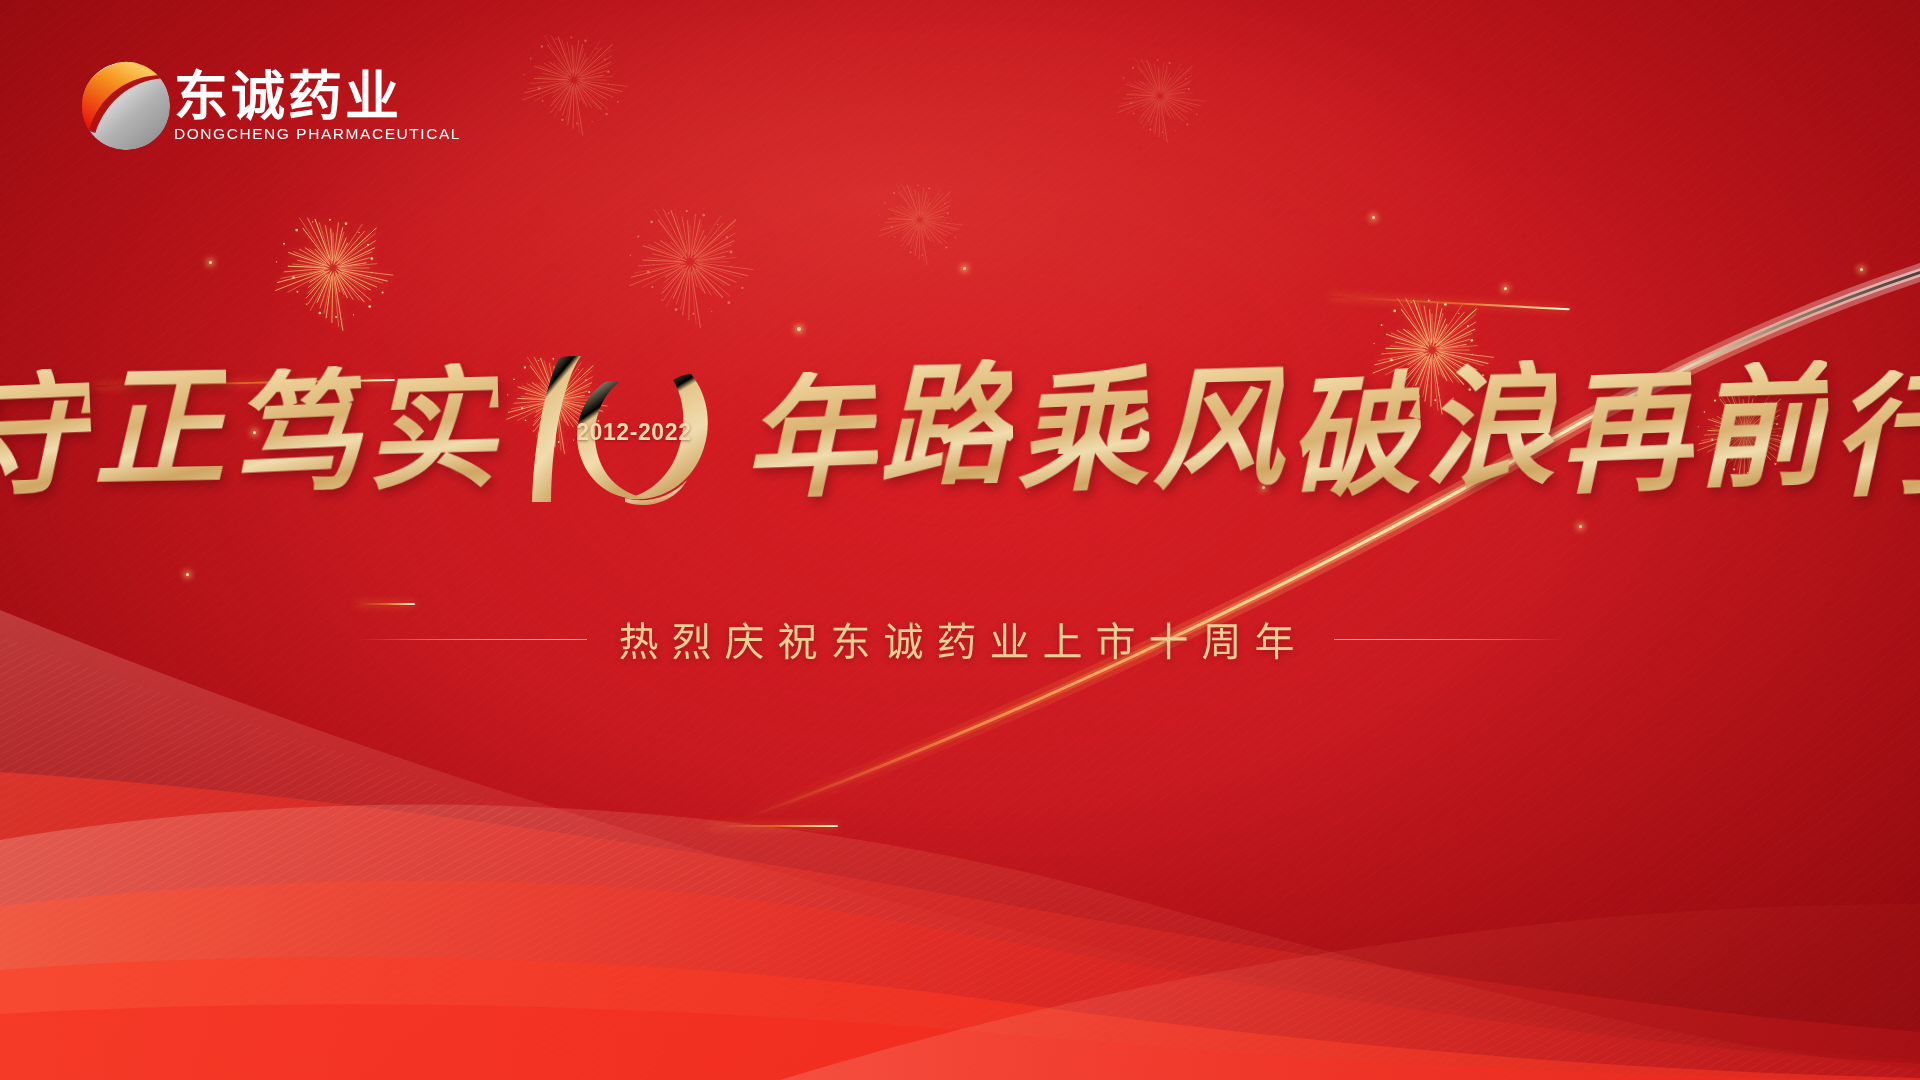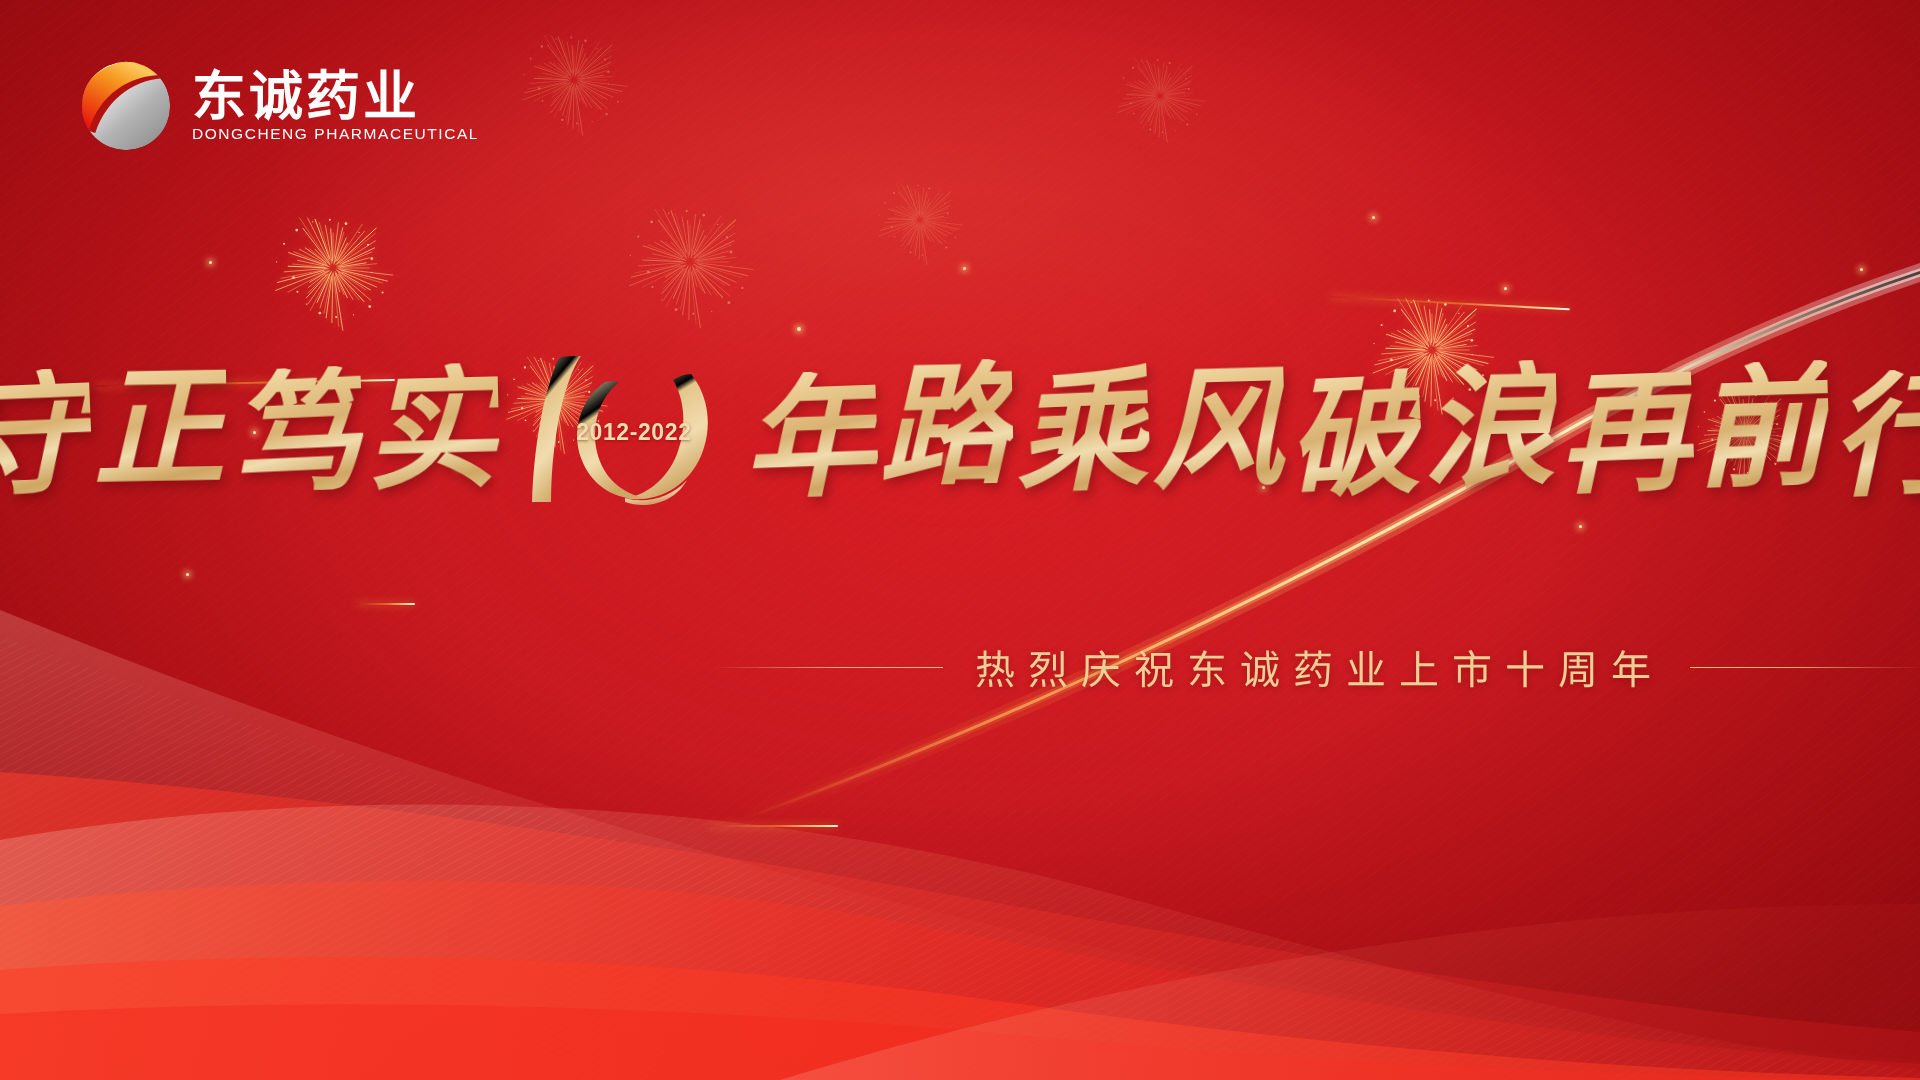--- a/index.html
+++ b/index.html
@@ -75,21 +75,20 @@
     box-shadow: 0 0 8px rgba(255,170,60,.6);
   }
 
   
   .logo-block {
     position: absolute;
     left: 78px;
     top: 58px;
     display: flex;
     align-items: center;
-    gap: 18px;
   }
   .logo-mark { width: 96px; height: 96px; flex: 0 0 auto; }
   .logo-text-wrap { display: flex; flex-direction: column; justify-content: center; }
   .logo-cn {
     font-size: 54px;
     font-weight: 700;
     letter-spacing: 3px;
     line-height: 1.02;
     color: #ffffff;
     font-family: "DejaVu Sans", "Liberation Sans", sans-serif;
@@ -164,24 +163,24 @@
     letter-spacing: .6px;
     color: #f2dcae;
     text-shadow: 0 1px 3px rgba(100,8,10,.5);
     white-space: nowrap;
   }
 
   
   .subtitle-row {
     position: absolute;
     left: 0; right: 0;
-    top: 638px;
+    top: 610px;
     display: flex;
     align-items: center;
-    justify-content: flex-end;
+    justify-content: center;
     gap: 26px;
   }
   .rule {
     height: 1px;
     width: 230px;
     background: linear-gradient(90deg, rgba(232,198,136,0) 0%, rgba(232,198,136,.85) 55%, rgba(232,198,136,.95) 100%);
   }
   .rule.right {
     background: linear-gradient(270deg, rgba(232,198,136,0) 0%, rgba(232,198,136,.85) 55%, rgba(232,198,136,.95) 100%);
   }

